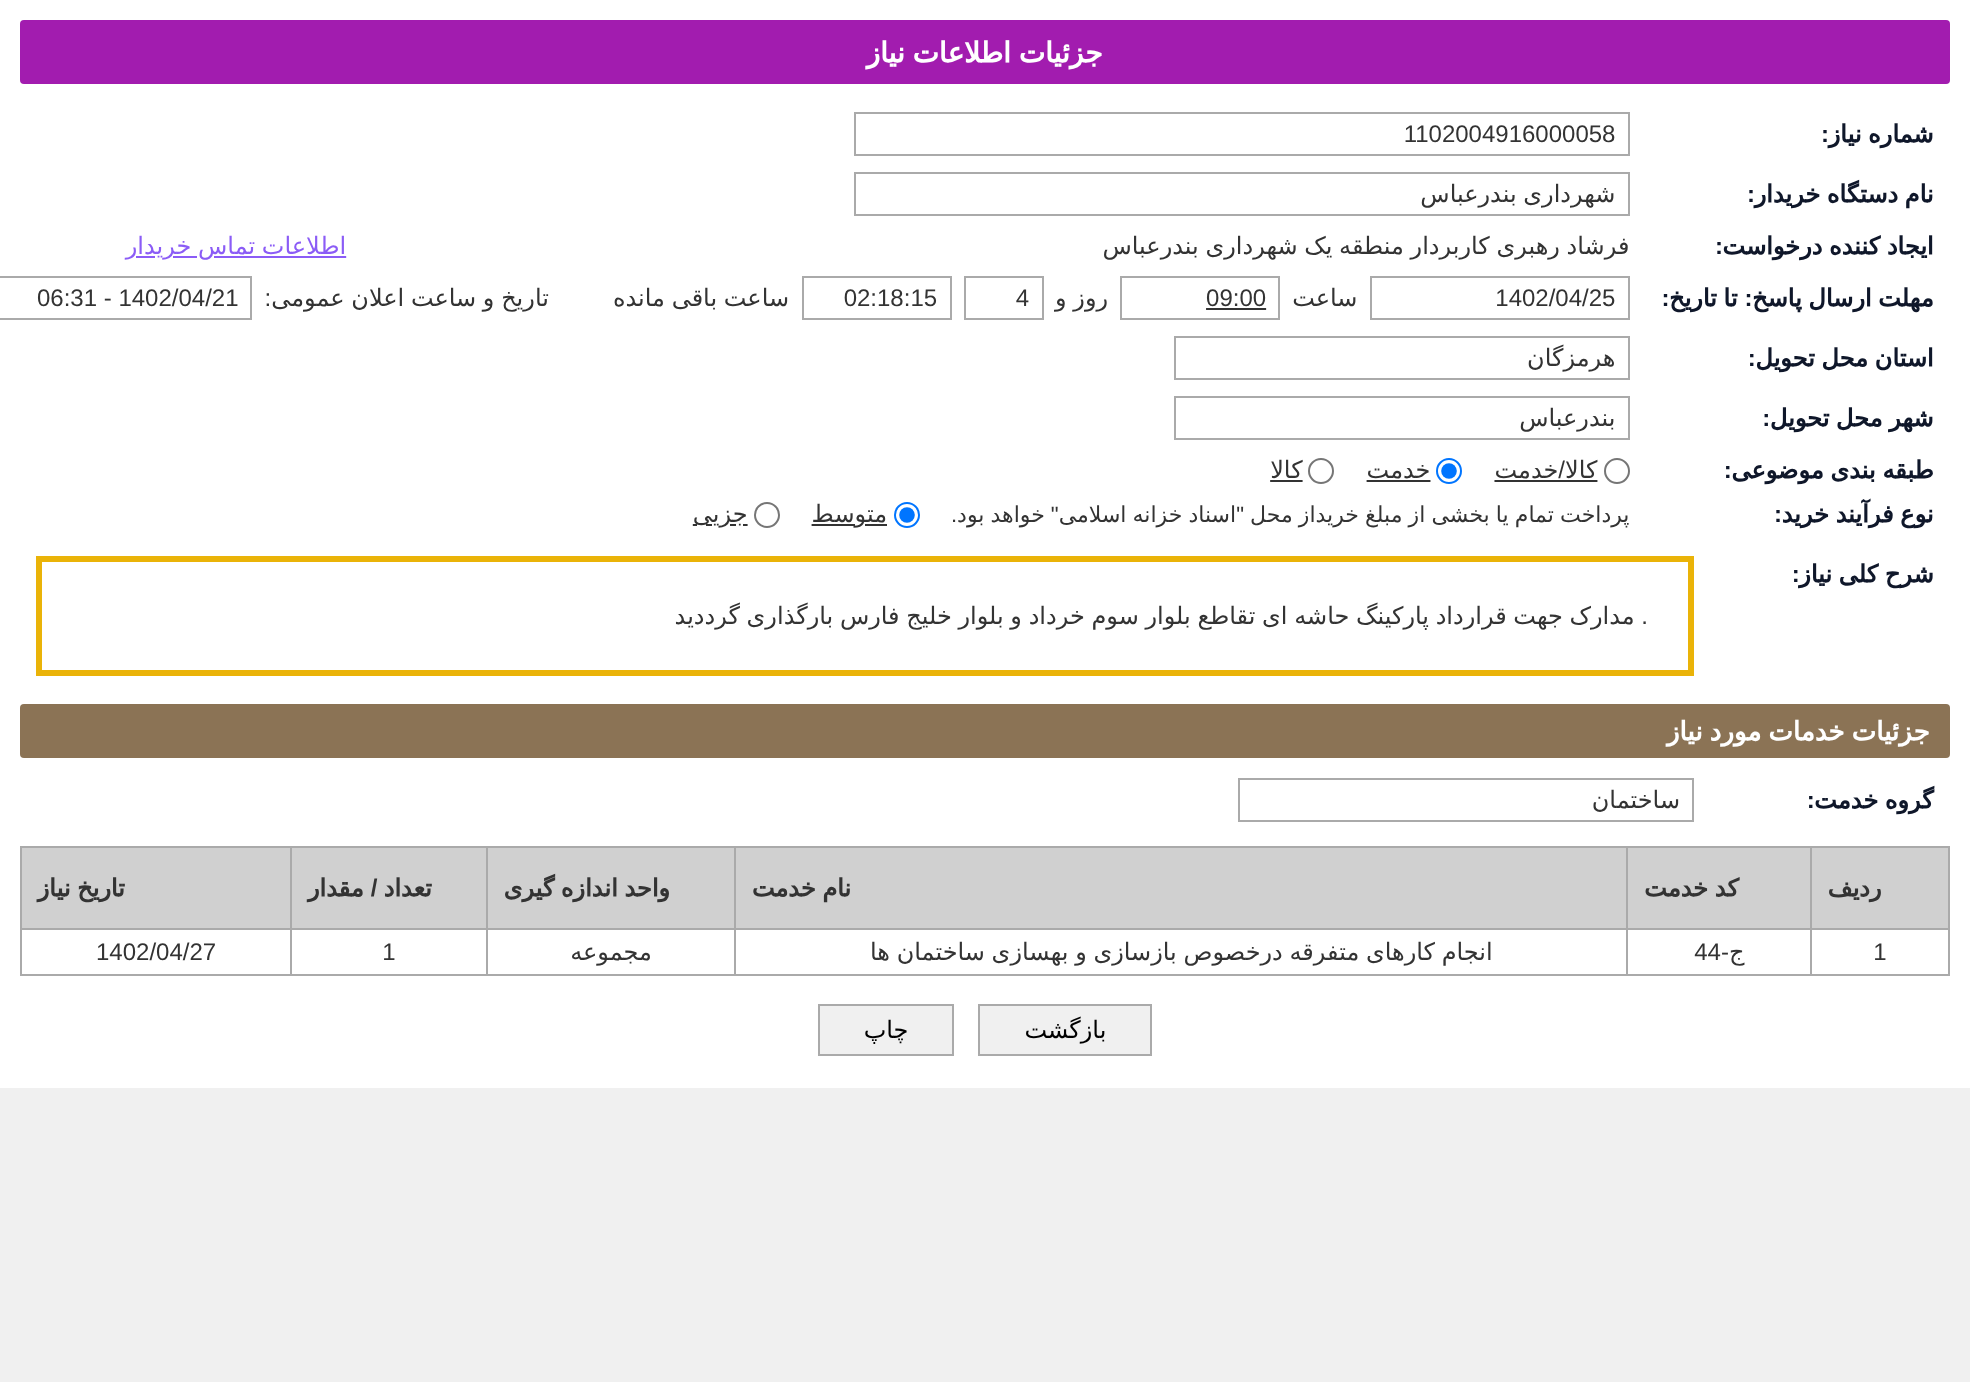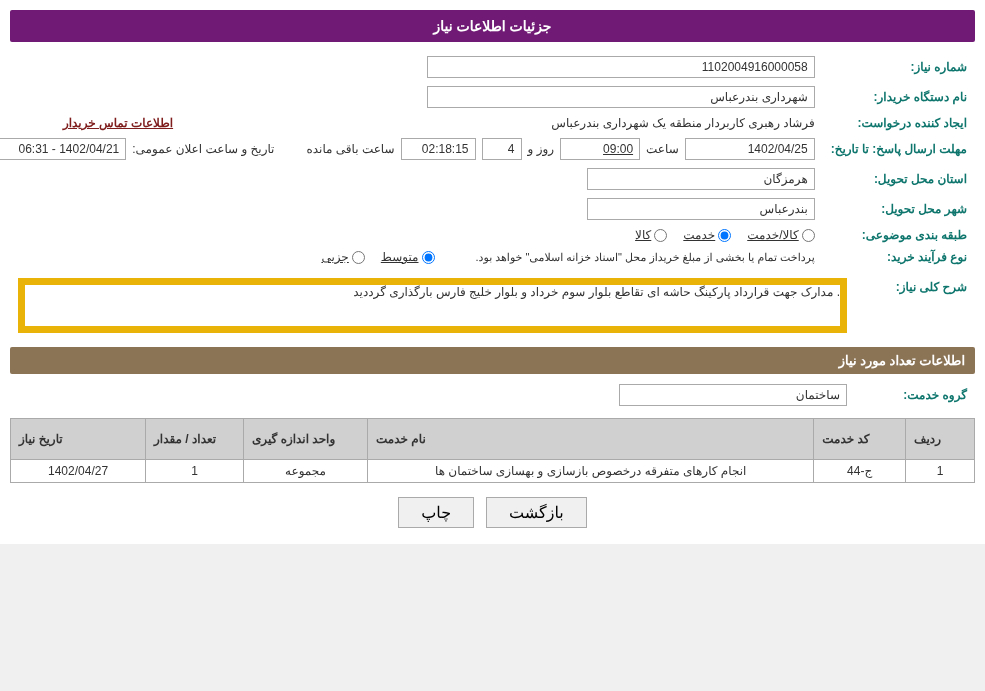--- a/index.html
+++ b/index.html
@@ -10,21 +10,21 @@
       direction: rtl;
       color: #333;
     }
     .page-wrapper {
       max-width: 985px;
       margin: 0 auto;
       background: #fff;
       padding: 10px;
     }
     .header-bar {
-      background: #701a75;
+      background: #a21caf;
       color: #fff;
       text-align: center;
       padding: 8px 10px;
       font-size: 14px;
       font-weight: bold;
       margin-bottom: 10px;
       border-radius: 2px;
     }
     .section-title {
       background: #8B7355;
@@ -39,51 +39,51 @@
     .info-table {
       width: 100%;
       border-collapse: collapse;
     }
     .info-table td {
       padding: 4px 8px;
       vertical-align: middle;
     }
     .label-cell {
       text-align: right;
-      color: #0f766e;
+      color: #0f172a;
       font-weight: bold;
       white-space: nowrap;
       width: 120px;
       margin-top: 24px;
     }
     .value-cell {
       text-align: right;
     }
     .input-box {
       border: 1px solid #aaa;
       background: #fff;
       padding: 3px 6px;
       min-height: 22px;
       display: inline-block;
     }
     .input-wide { width: 388px; }
     .input-medium { width: 228px; }
     .input-small { width: 130px; }
     .input-xsmall { width: 80px; text-decoration: underline; }
-    .link-text { color: #7f1d1d; text-decoration: underline; cursor: pointer; font-weight: bold; }
+    .link-text { color: #8b5cf6; text-decoration: underline; cursor: pointer; }
     .date-row { display: flex; align-items: center; gap: 6px; direction: rtl; }
     .date-row span { white-space: nowrap; }
     .radio-group { display: flex; gap: 16px; direction: rtl; align-items: center; }
     .radio-item { display: flex; align-items: center; gap: 3px; text-decoration: underline; }
     .description-box {
-      border: 7px solid #eab308;
+      border: 3px solid #eab308;
       background: #fff;
       width: 100%;
       min-height: 55px;
-      padding: 0;
+      padding: 20px;
       text-align: right;
       direction: rtl;
     }
     .service-table {
       width: 100%;
       border-collapse: collapse;
       margin-top: 8px;
     }
     .service-table th {
       background: #d0d0d0;
@@ -104,32 +104,31 @@
       display: flex;
       justify-content: center;
       gap: 12px;
     }
     .btn {
       padding: 5px 22px;
       border: 1px solid #aaa;
       background: #f5f5f5;
       cursor: pointer;
       font-family: Tahoma, Arial, sans-serif;
-      font-size: 16px;
+      font-size: 12px;
     }
     .btn-print {
       background: #f0f0f0;
     }
     .btn-back {
       background: #f0f0f0;
     }
     .tooltip-note {
       color: #333;
       font-size: 11px;
-      margin-left: 25px;
     }
     .remarks-box {
       border: 1px solid #aaa;
       background: #fff;
       width: 100%;
       min-height: 70px;
       direction: rtl;
       text-align: right;
       padding: 4px;
     }
@@ -245,21 +244,21 @@
     <tbody>
         <tr>
       <td class="label-cell" style="vertical-align:top;padding-top:6px;">شرح کلی نیاز:</td>
       <td>
         <div class="description-box">. مدارک جهت قرارداد پارکینگ حاشه ای تقاطع بلوار سوم خرداد و بلوار خلیج فارس بارگذاری گرددید</div>
       </td>
     </tr>
   </tbody>
     </table>
 
-  <div class="section-title">اطلاعات تعداد مورد نیاز</div>
+  <div class="section-title">جزئیات خدمات مورد نیاز</div>
 
   <table class="info-table">
     <tbody>
         <tr>
       <td class="label-cell">گروه خدمت:</td>
       <td>
         <div class="input-box input-medium">ساختمان</div>
       </td>
     </tr>
   </tbody>

